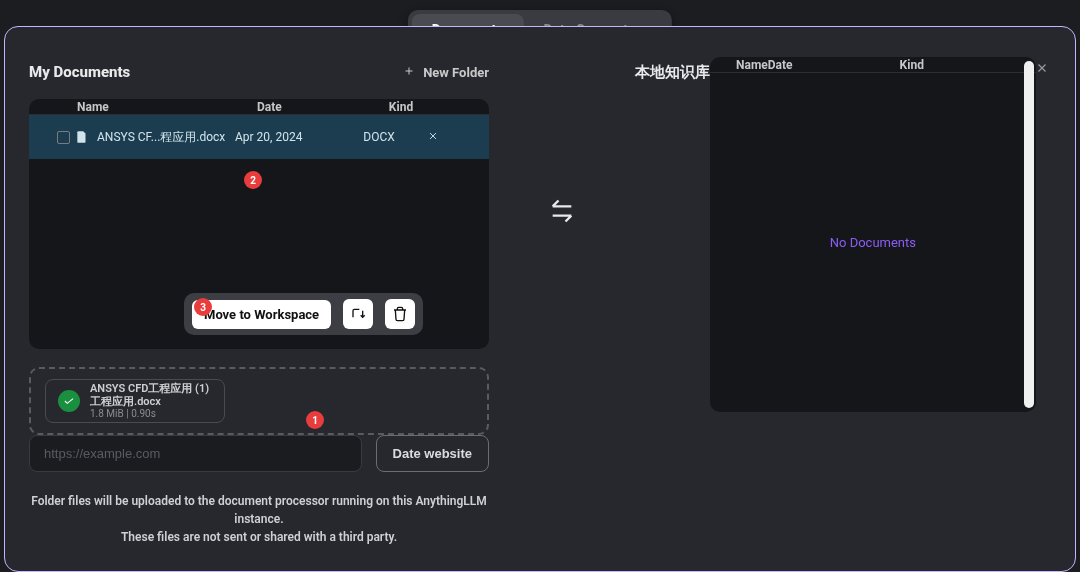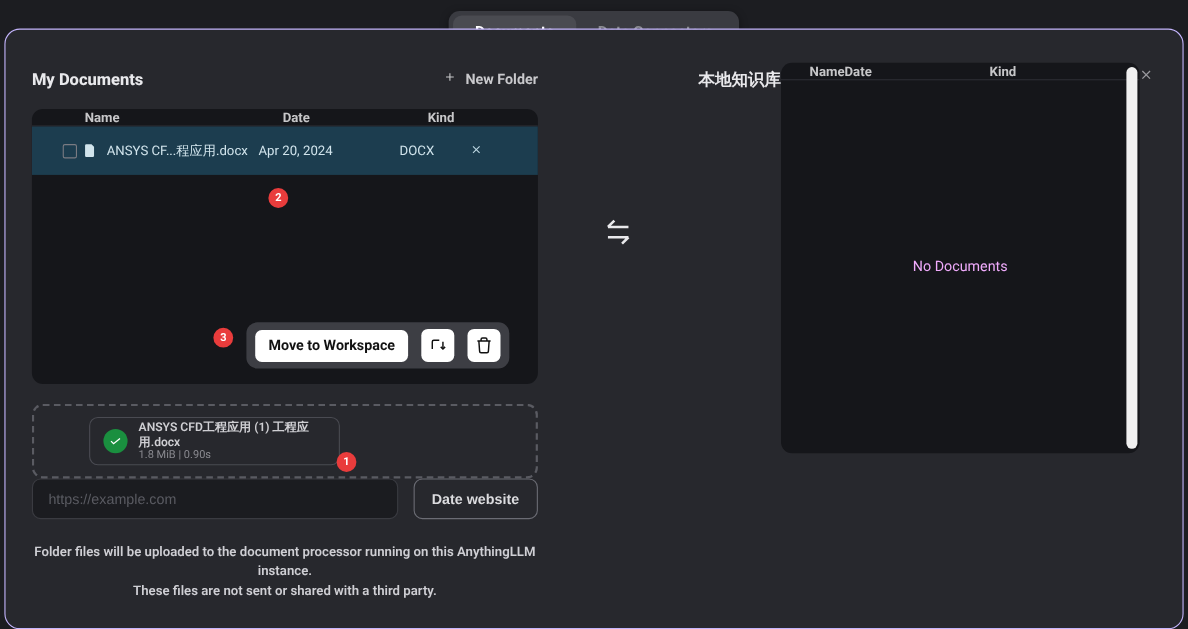--- a/index.html
+++ b/index.html
@@ -164,21 +164,20 @@
   .action-bar {
     position: absolute;
     left: 155px;
     bottom: 14px;
     display: flex;
     gap: 12px;
     align-items: center;
     background: #3d3e44;
     padding: 6px 8px;
     border-radius: 10px;
-    margin-left: 40px;
   }
   .move-btn {
     background: #fff;
     color: #111;
     font-weight: 700;
     border-radius: 6px;
     padding: 7px 12px;
     font-size: 13px;
     cursor: pointer;
   }
@@ -201,23 +200,22 @@
     align-items: center;
     gap: 12px;
     position: relative;
     height: 68px;
   }
   .upload-entry {
     display:flex; align-items:center; gap: 10px;
     border: 1px solid #4a4b52;
     border-radius: 8px;
     padding: 6px 12px;
-    width: 228px;
+    width: 180px;
     height: 44px;
-    margin-left: 36px;
   }
   .status-circle {
     width: 22px; height: 22px; border-radius: 50%;
     background: #1a8f3f;
     display:flex; align-items:center; justify-content:center;
     flex-shrink:0;
   }
   .status-circle svg { width: 14px; height: 14px; color:#fff; }
   .upload-text { display:flex; flex-direction:column; line-height:1.2; }
   .upload-name { font-size: 11px; color:#cfcfd3; font-weight:600; }
@@ -261,21 +259,21 @@
     font-weight:600;
   }
 
   
   .swap-icon svg { width: 28px; height: 28px; color:#e9e9ec; }
 
   
   .right-body {
     flex:1;
     display:flex; align-items:center; justify-content:center;
-    color:#f0abfc;
+    color:#8b5cf6;
     font-size:13px;
     position:relative;
   }
   .right-head-wrap { flex: 0 0 auto; width:100%; }
   .right-inner { display:flex; flex-direction:column; width:100%; height:100%; }
   .right-col .doc-table { position:relative; }
   .scrollbar-strip {
     position:absolute; top:4px; right:2px; bottom:4px; width:10px;
     background:#f0f0f0; border-radius:6px;
   }

